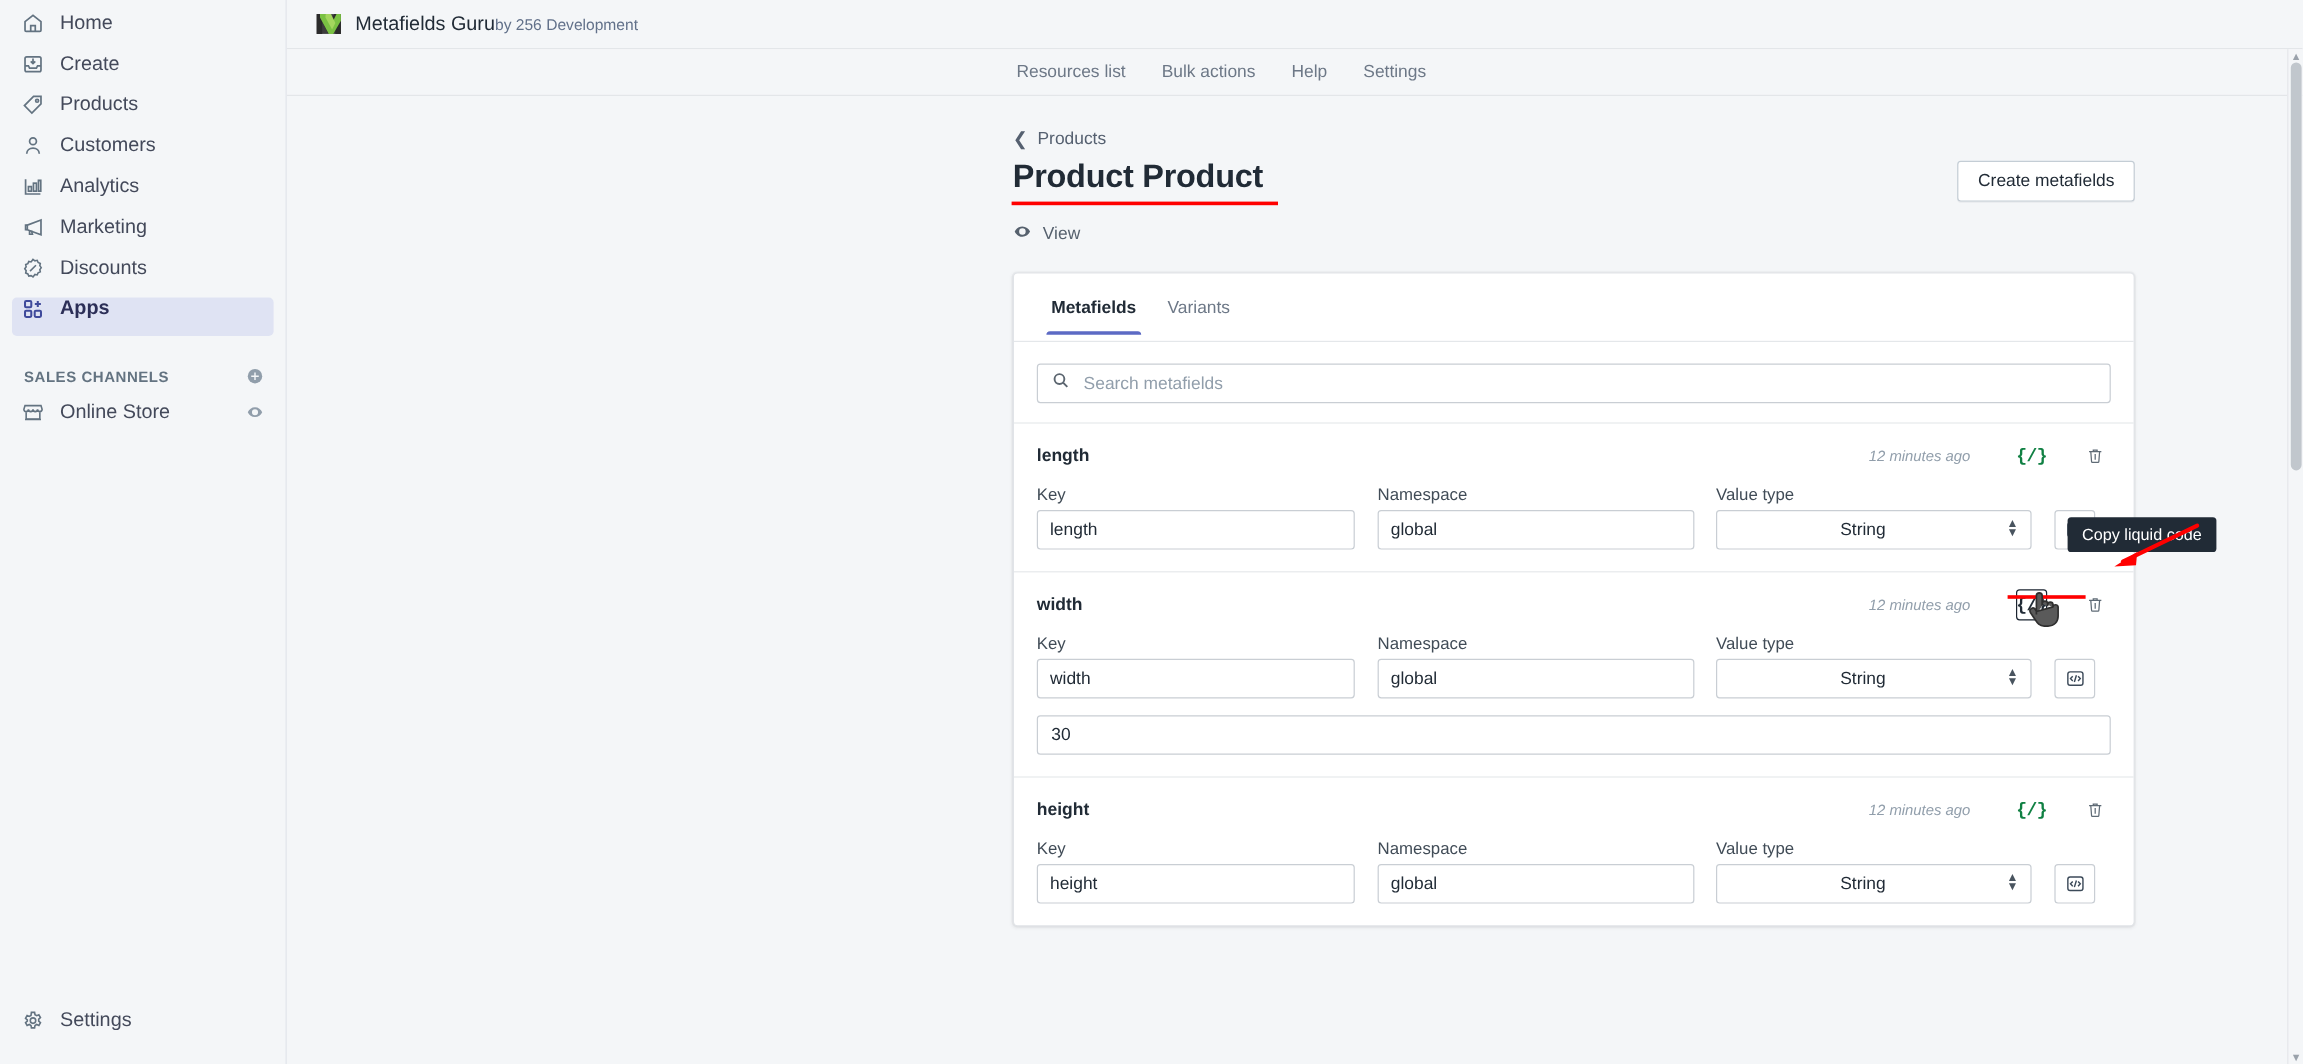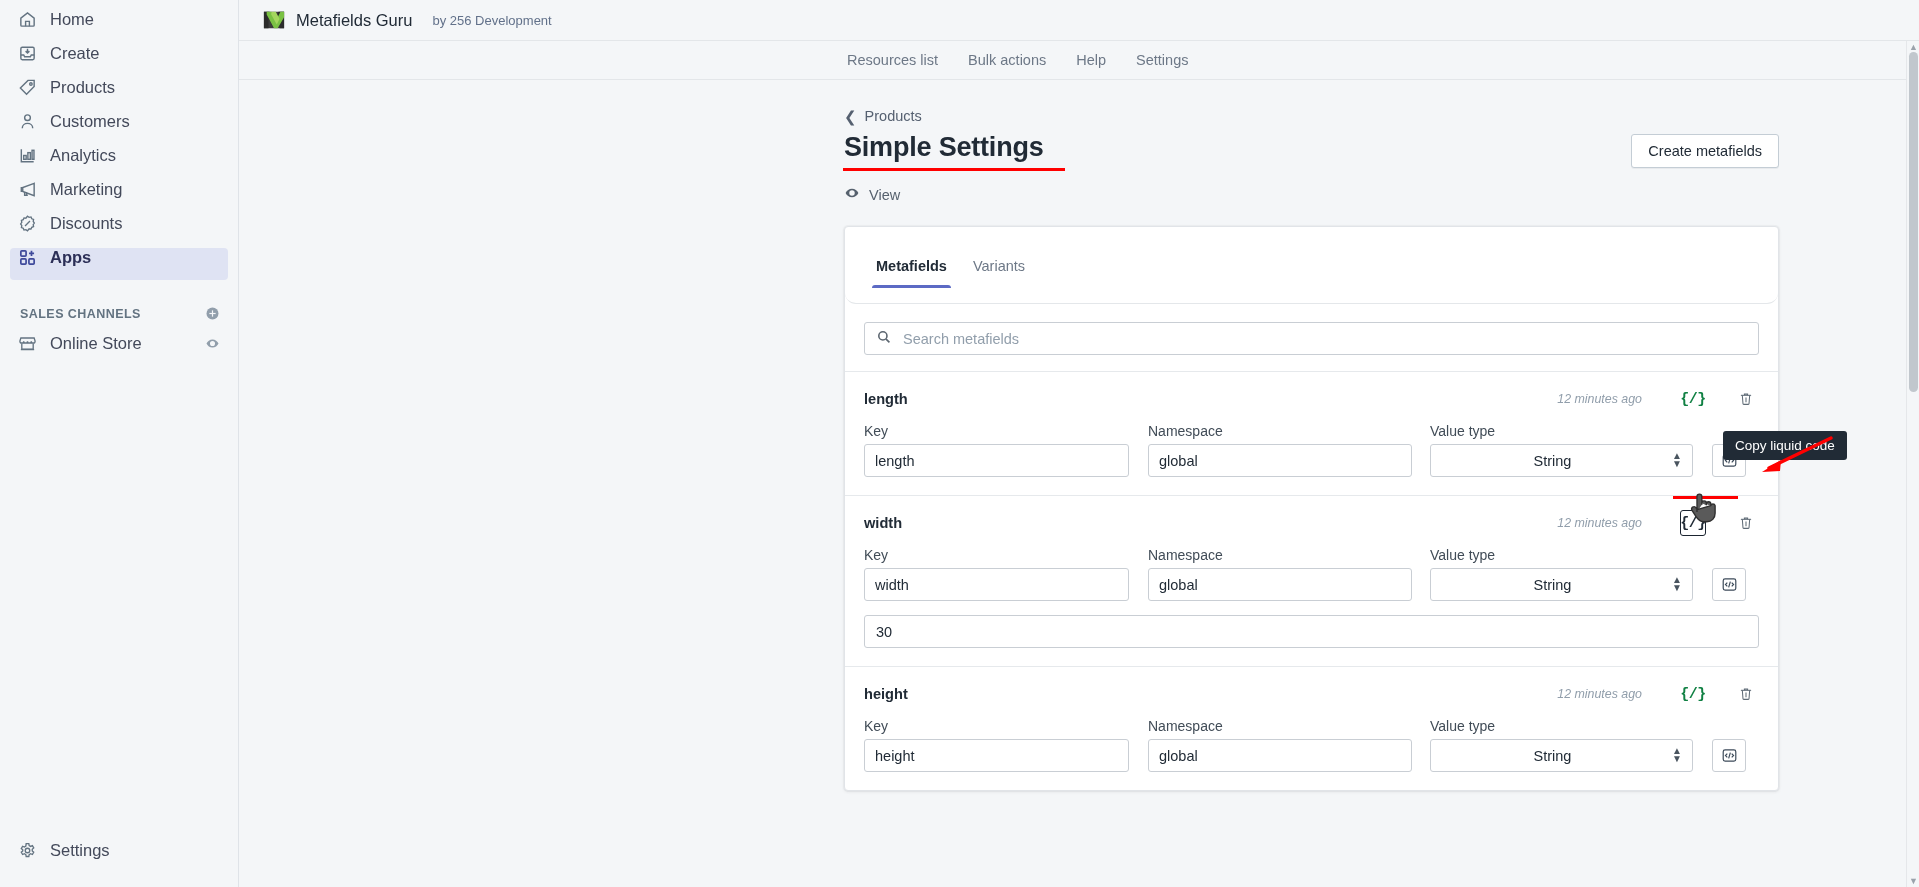--- a/index.html
+++ b/index.html
@@ -53,21 +53,21 @@
 
   .topbar {
     height: 41px; background: #f4f6f8;
     display: flex; align-items: center; justify-content: flex-start;
     padding: 0 22px 0 24px;
     border-bottom: 1px solid #e3e6e9;
   }
   .brand { display:flex; align-items:center; gap:11px; }
   .brand-logo { width:22px; height:22px; display:block; }
   .brand-name { font-size:16.5px; color:#212b36; }
-  .by-dev { font-size:13px; color:#62718a;padding-left:20px; }
+  .by-dev { font-size:13px; color:#62718a; }
 
   .subnav {
     height: 39px; display:flex; align-items:center; gap: 30px;
     padding-left: 608px;
     border-bottom: 1px solid #e3e6e9;
     background:#f4f6f8;
   }
   .subnav a { color:#6d7887; font-size:14.5px; text-decoration:none; cursor:pointer; }
 
   .content { padding: 28px 0 0 0; height: 807px; overflow: hidden; position: relative; }
@@ -91,21 +91,21 @@
     margin-top: 2px;
   }
   .view-link { display:flex; align-items:center; gap:9px; color:#56616e; font-size:14.5px; margin-top:22px; cursor:pointer;}
 
   .card {
     margin-top: 22px;
     background:#ffffff; border:1px solid #e1e4e8; border-radius:4px;
     box-shadow: 0 0 0 1px rgba(63,63,68,.03), 0 1px 3px 0 rgba(63,63,68,.10);
     width: 935px;
   }
-  .tabs { display:flex; gap:0; border-bottom:1px solid #e4e7ea; padding: 16px 18px; border-radius: 11px; }
+  .tabs { display:flex; gap:0; border-bottom:1px solid #e4e7ea; padding: 6px 18px; }
   .tab {
     padding: 15px 13px 13px 13px; font-size:14.5px; color:#6d7887; cursor:pointer;
     position:relative;
   }
   .tab.active { color:#212b36; font-weight:bold; }
   .tab.active::after {
     content:""; position:absolute; left:9px; right:9px; bottom:-1px; height:3px;
     background:#5c6ac4; border-radius:3px 3px 0 0;
   }
 
@@ -346,21 +346,21 @@
       <div class="page-wrap">
 
         <div class="breadcrumb">
           <span class="bc-chev">❮</span>
           <span>Products</span>
         </div>
 
         <div class="title-row">
           <div>
             <h1 class="page-title">
-              <span>Simple Settings</span>
+              <span>Product Product</span>
               <span class="title-underline"></span>
             </h1>
             <div class="view-link">
               <span>
                 <svg width="16" height="16" viewBox="0 0 20 20" fill="currentColor">
                     <path d="M10 4.6c-3.6 0-6.6 2.3-8 5.4 1.4 3.1 4.4 5.4 8 5.4s6.6-2.3 8-5.4c-1.4-3.1-4.4-5.4-8-5.4zm0 8.8a3.4 3.4 0 110-6.8 3.4 3.4 0 010 6.8z"></path>
                     <circle cx="10" cy="10" r="1.9" fill="#f4f6f8"></circle>
                   </svg>
               </span>
               <span>View</span>

